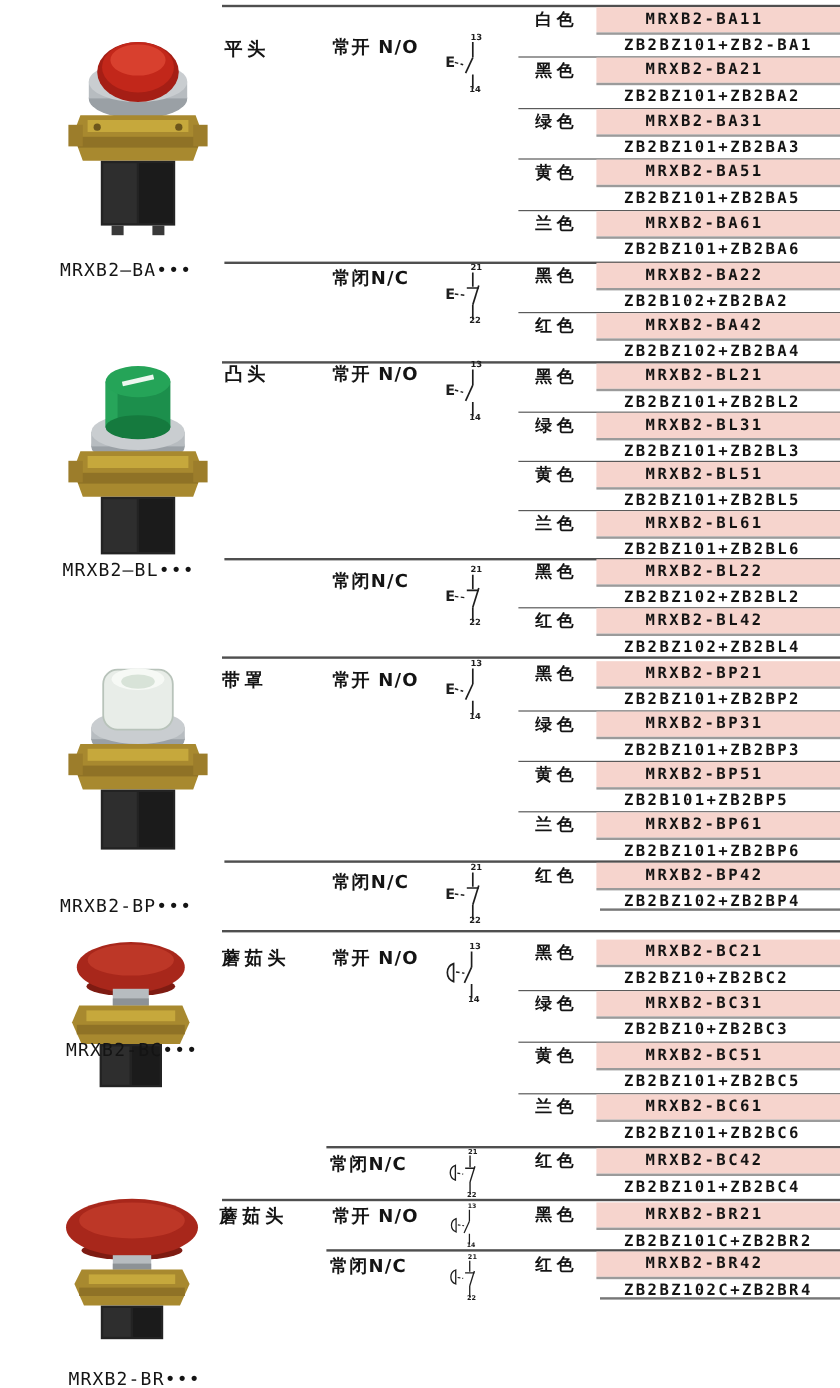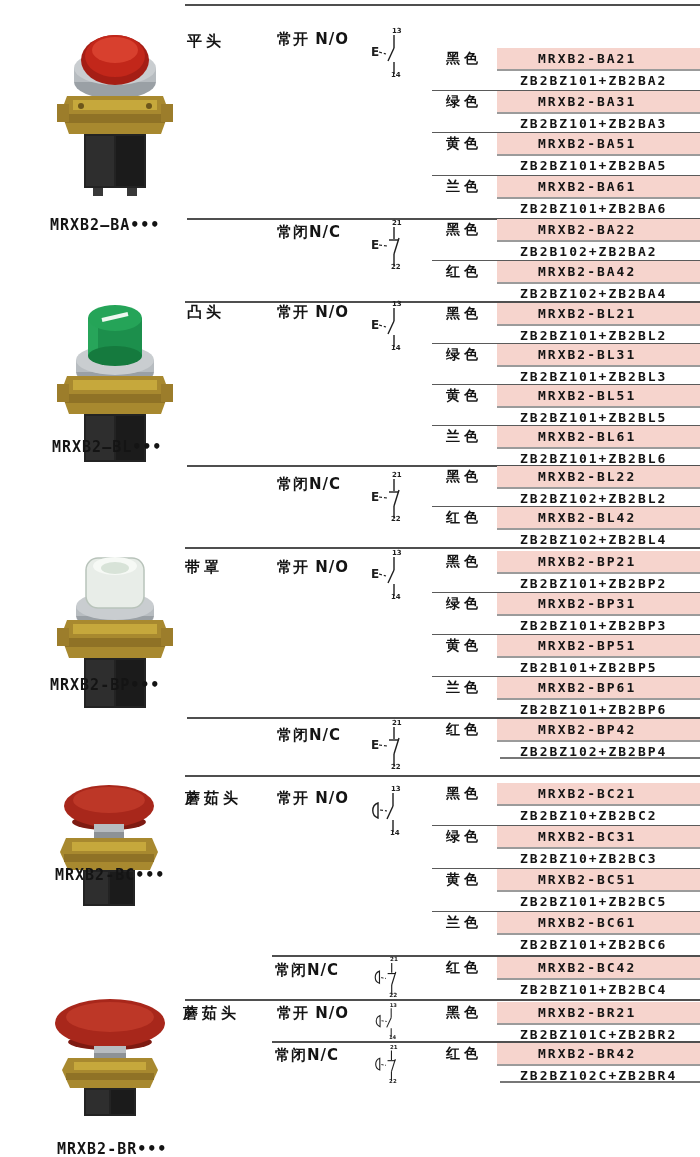--- a/index.html
+++ b/index.html
@@ -2,21 +2,21 @@
 <html><head>
 <meta charset="utf-8">
 <style>
   html,body{margin:0;padding:0;background:#fff}
   .page{position:relative;width:700px;height:1157px;background:#ffffff;overflow:hidden;
         font-family:"DejaVu Sans","Liberation Sans",sans-serif;color:#141414}
   .hl{position:absolute;height:2px;background:#4f4f4f}
   .hd{position:absolute;font-size:15px;font-weight:bold;letter-spacing:4px;white-space:nowrap}
   .ct{position:absolute;font-size:15px;font-weight:bold;letter-spacing:1px;white-space:nowrap}
   .plabel{position:absolute;font-family:"DejaVu Sans Mono","Liberation Mono",monospace;
-          font-weight:bold;font-size:15px;letter-spacing:1px;white-space:nowrap}
+          font-weight:normal;font-size:15px;letter-spacing:1px;white-space:nowrap}
   .pair{position:absolute;left:432px;width:268px}
   .cl{position:absolute;left:14px;top:2px;font-size:14px;font-weight:bold;letter-spacing:4px;white-space:nowrap}
   .pk{position:absolute;left:65px;top:0;width:203px;height:21px;background:#f6d4cd}
   .mt{position:absolute;left:106px;top:3px;font-family:"DejaVu Sans Mono","Liberation Mono",monospace;
       font-weight:bold;font-size:13px;letter-spacing:2px;white-space:nowrap}
   .st{position:absolute;left:88px;top:25px;font-family:"DejaVu Sans Mono","Liberation Mono",monospace;
       font-weight:bold;font-size:13px;letter-spacing:2px;white-space:nowrap}
   .ul{position:absolute;left:65px;top:21px;width:203px;height:2px;background:#9b9b9b}
   .bl2{position:absolute;left:0;bottom:0;width:268px;height:1px;background:#5a5a5a}
   .el{position:absolute;left:68px;bottom:0;width:200px;height:2px;background:#777}
@@ -124,22 +124,22 @@
     <rect x="46" y="57" width="32" height="5" fill="#8d9296"></rect>
     <polygon points="20,62 104,62 110,74 102,92 22,92 14,74" fill="#a8892f"></polygon>
     <rect x="26" y="66" width="72" height="8" fill="#c6a83c"></rect>
     <rect x="18" y="77" width="88" height="7" fill="#8f7226"></rect>
     <rect x="36" y="92" width="52" height="28" fill="#232323"></rect>
     <rect x="38" y="94" width="23" height="24" fill="#2e2e2e"></rect>
     <rect x="63" y="94" width="23" height="24" fill="#1b1b1b"></rect>
   </svg>
 
   <div class="plabel" style="left:50px;top:216px">MRXB2—BA•••</div>
-  <div class="plabel" style="left:52px;top:438px">MRXB2—BL•••</div>
-  <div class="plabel" style="left:50px;top:676px">MRXB2-BP•••</div>
+  <div class="plabel" style="left:52px;top:466px">MRXB2—BL•••</div>
+  <div class="plabel" style="left:50px;top:746px">MRXB2-BP•••</div>
   <div class="plabel" style="left:55px;top:866px">MRXB2-BC•••</div>
   <div class="plabel" style="left:57px;top:1140px">MRXB2-BR•••</div>
 
   <div class="hd" style="left:187px;top:32px">平头</div>
   <div class="hd" style="left:187px;top:303px">凸头</div>
   <div class="hd" style="left:185px;top:558px">带罩</div>
   <div class="hd" style="left:185px;top:789px">蘑茹头</div>
   <div class="hd" style="left:183px;top:1004px">蘑茹头</div>
 
   <div class="ct" style="left:277px;top:30px">常开 N/O</div>
@@ -242,20 +242,28 @@
     <text x="26" y="9">21</text>
     <line x1="28" y1="11" x2="28" y2="23"></line>
       <line x1="23" y1="24" x2="33" y2="24"></line>
       <line x1="28" y1="38" x2="33" y2="22"></line>
       <line x1="28" y1="38" x2="28" y2="50"></line>
     <path d="M13,21 A8,8 0 0 0 13,36 L13,21 Z"></path>
       <line class="dash" x1="15" y1="29" x2="21" y2="30"></line>
     <text x="25" y="53">22</text>
   </svg>
 
+  <div class="pair" style="top:6px;height:42px">
+    <div class="cl">白色</div>
+    <div class="pk"></div>
+    <div class="mt">MRXB2-BA11</div>
+    <div class="ul"></div>
+    <div class="st">ZB2BZ101+ZB2-BA1</div>
+    <div class="bl2"></div>
+  </div>
   <div class="pair" style="top:48px;height:43px">
     <div class="cl">黑色</div>
     <div class="pk"></div>
     <div class="mt">MRXB2-BA21</div>
     <div class="ul"></div>
     <div class="st">ZB2BZ101+ZB2BA2</div>
     <div class="bl2"></div>
   </div>
   <div class="pair" style="top:91px;height:42px">
     <div class="cl">绿色</div>

